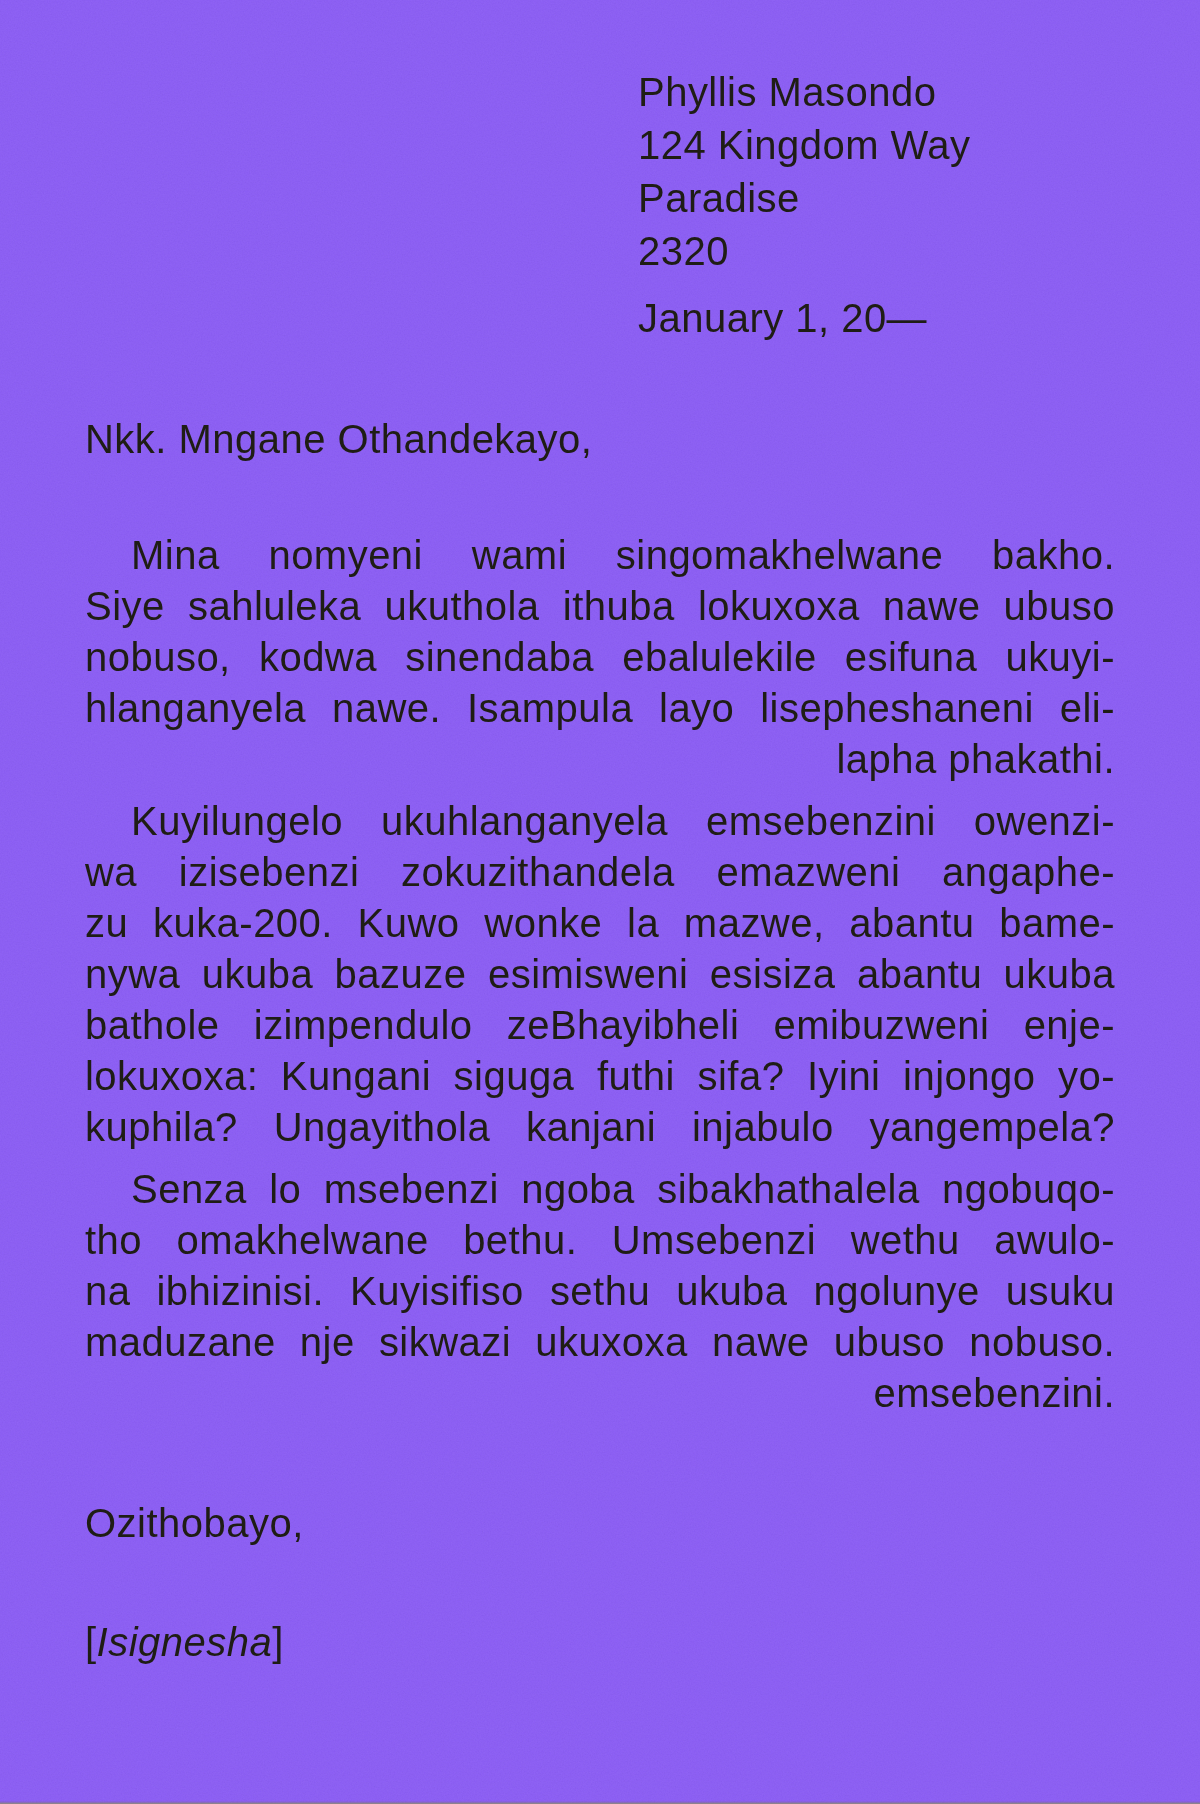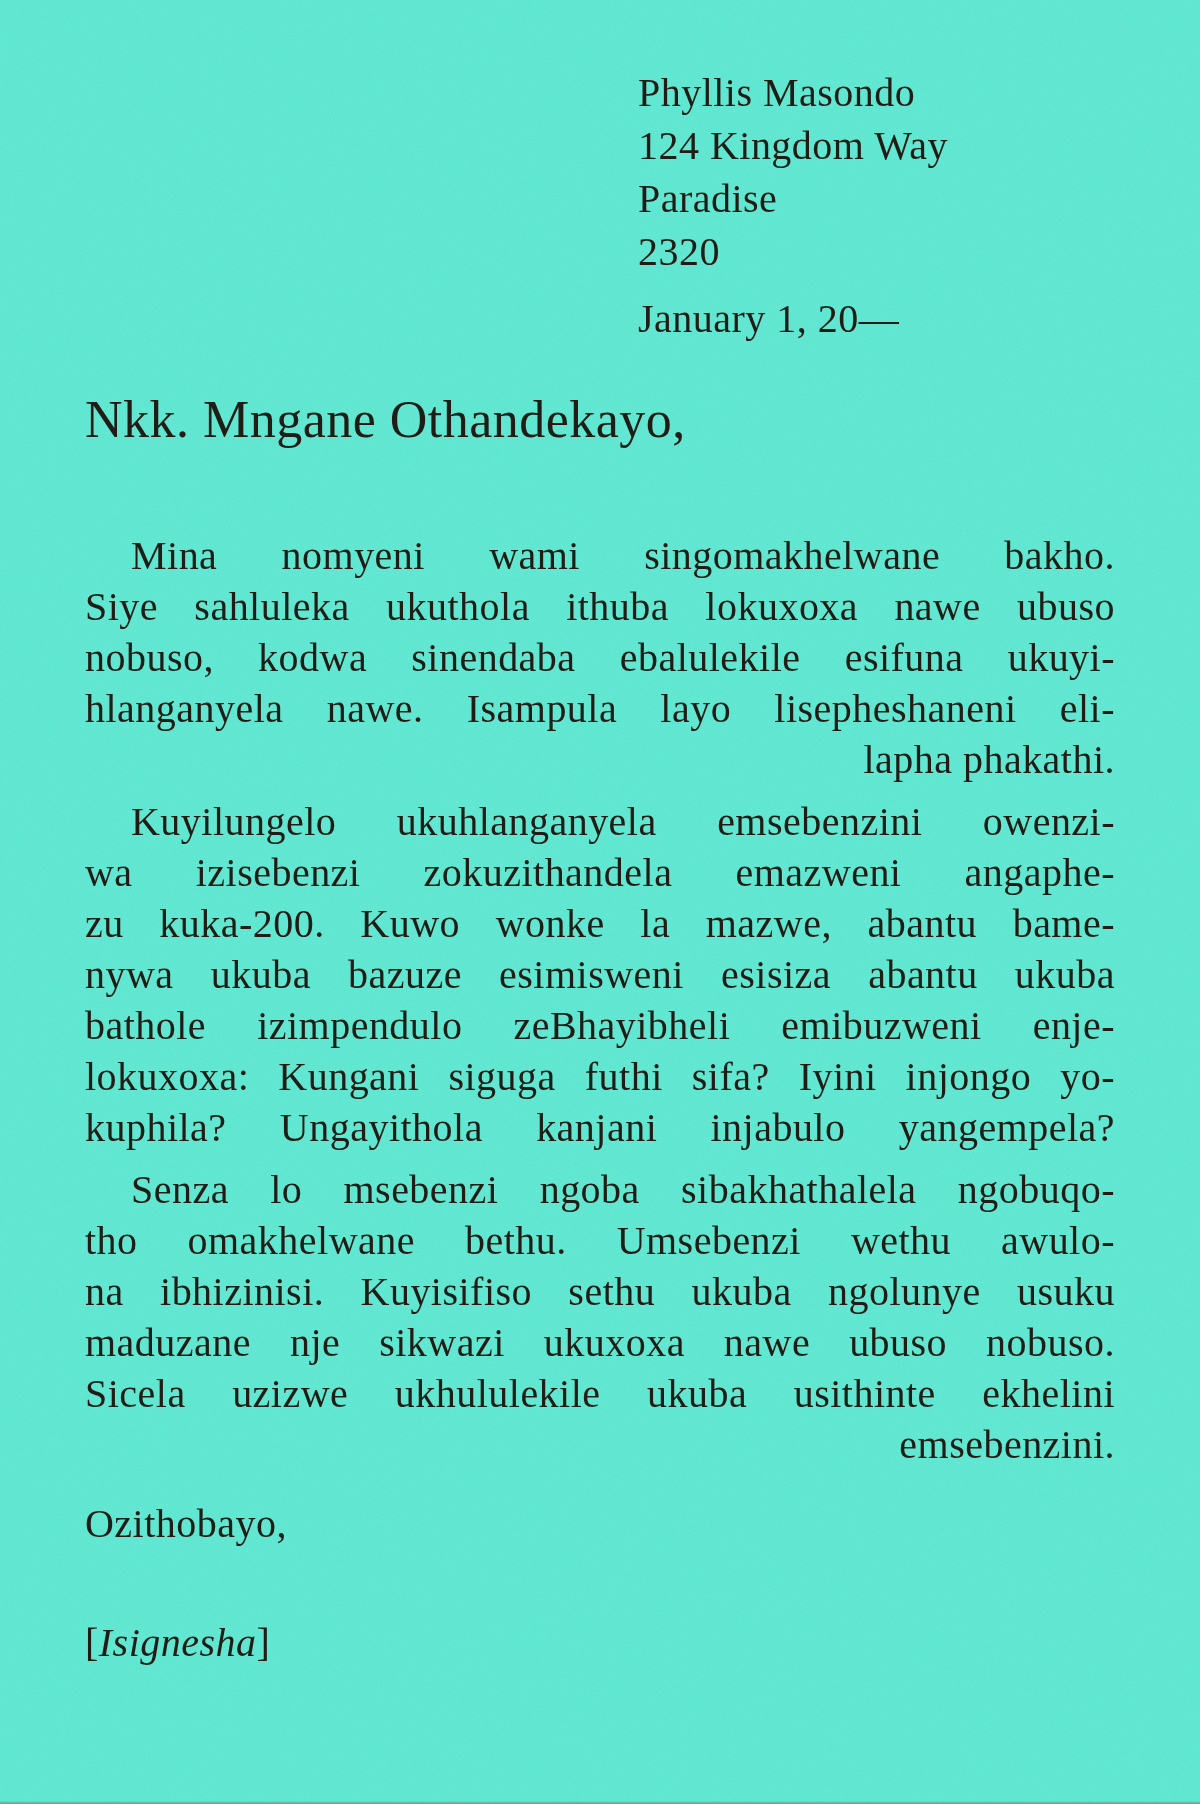--- a/index.html
+++ b/index.html
@@ -4,23 +4,23 @@
 <style>
   html, body {
     margin: 0;
     padding: 0;
     background: #e8e5d6;
   }
   .page {
     position: relative;
     width: 1200px;
     height: 1804px;
-    background: #5eead4;
+    background: #8b5cf6;
     overflow: hidden;
-    font-family: Liberation Serif, serif;
+    font-family: Liberation Sans, sans-serif;
     color: #1f1d15;
     letter-spacing: 0.03em;
   }
   .noise {
     position: absolute;
     inset: 0;
     width: 100%;
     height: 100%;
     pointer-events: none;
   }
@@ -33,22 +33,22 @@
     top: 66px;
     font-size: 40px;
     line-height: 53px;
     white-space: nowrap;
   }
   .date-line { margin-top: 14px; }
 
   .salutation {
     position: absolute;
     left: 85px;
-    top: 394px;
-    font-size: 52px;
+    top: 414px;
+    font-size: 40px;
     line-height: 51px;
     white-space: nowrap;
   }
 
   .letter-body {
     position: absolute;
     left: 85px;
     top: 530px;
     width: 1030px;
     font-size: 40px;
@@ -138,21 +138,20 @@
       <div class="line">nywa ukuba bazuze esimisweni esisiza abantu ukuba</div>
       <div class="line">bathole izimpendulo zeBhayibheli emibuzweni enje-</div>
       <div class="line">lokuxoxa: Kungani siguga futhi sifa? Iyini injongo yo-</div>
       <div class="line">kuphila? Ungayithola kanjani injabulo yangempela?</div>
     </div>
     <div class="para">
       <div class="line indent">Senza lo msebenzi ngoba sibakhathalela ngobuqo-</div>
       <div class="line">tho omakhelwane bethu. Umsebenzi wethu awulo-</div>
       <div class="line">na ibhizinisi. Kuyisifiso sethu ukuba ngolunye usuku</div>
       <div class="line">maduzane nje sikwazi ukuxoxa nawe ubuso nobuso.</div>
-      <div class="line">Sicela uzizwe ukhululekile ukuba usithinte ekhelini</div>
       <div class="line end">emsebenzini.</div>
     </div>
   </div>
 
   <div class="closing">Ozithobayo,</div>
 
   <div class="signature"><span>[</span><span class="sig-name">Isignesha</span><span>]</span></div>
 
   <div class="bottom-edge"></div>
 

